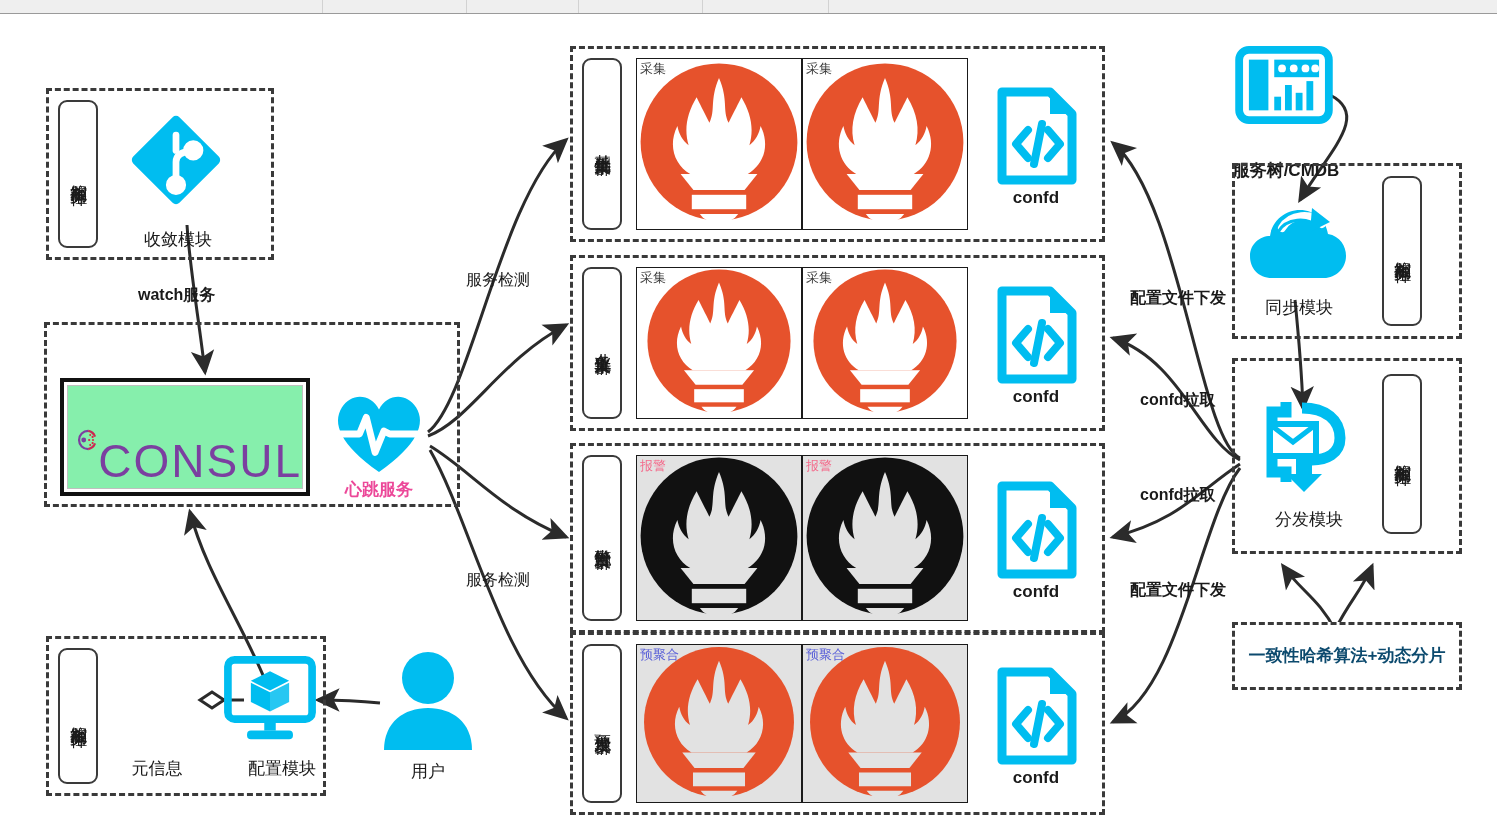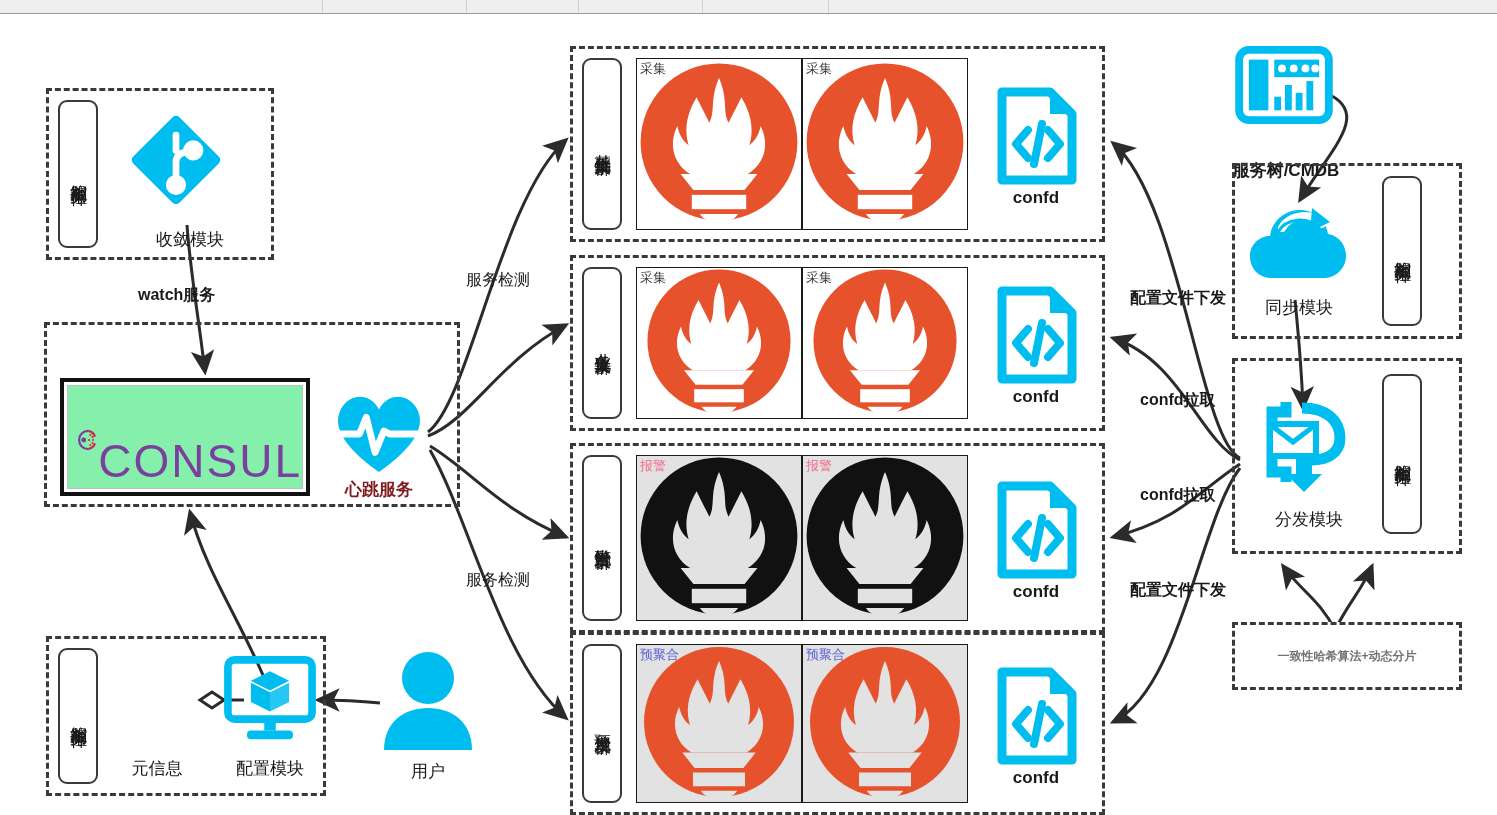--- a/index.html
+++ b/index.html
@@ -39,21 +39,21 @@
                 border:1px solid #bfbfbf;background:#86efac;display:flex;align-items:flex-end;}
   .consul-word{font-family:"Liberation Sans","DejaVu Sans",sans-serif;
                font-size:46px;color:#7b3fa0;letter-spacing:2px;}
 
   .pill{position:absolute;border:2px solid #3a3a3a;border-radius:12px;background:#fff;
         box-sizing:border-box;display:flex;align-items:center;justify-content:center;
         font-size:18px;font-weight:bold;color:#d01010;}
 
   .redbox{position:absolute;border:3px dashed #3a3a3a;box-sizing:border-box;background:#fff;
           display:flex;align-items:center;justify-content:center;text-align:center;
-          font-size:12px;font-weight:bold;color:#737373;line-height:1.25;padding:4px 8px;}
+          font-size:17px;font-weight:bold;color:#0c4a6e;line-height:1.25;padding:4px 8px;}
 </style>
 </head>
 <body>
 
 <div id="canvas">
 
   <div class="toolbar" id="toolbar">
       <div class="tb-div" style="left: 322px;"></div>
       <div class="tb-div" style="left: 466px;"></div>
       <div class="tb-div" style="left: 578px;"></div>
@@ -105,21 +105,21 @@
     <svg viewBox="0 0 100 100" width="96" height="96">
       <rect x="16" y="16" width="68" height="68" rx="5" fill="#00bdf0" transform="rotate(45 50 50)"></rect>
       <g stroke="#fff" stroke-width="7" fill="#fff" stroke-linecap="round">
         <path d="M50,76 L50,52 C50,44 58,42 64,40" fill="none"></path>
         <path d="M50,24 L50,40" fill="none"></path>
         <circle cx="50" cy="76" r="7"></circle>
         <circle cx="68" cy="40" r="7"></circle>
       </g>
     </svg>
   </div>
-  <div class="cap" style="left:132px;top:228px;width:116px;">收敛模块</div>
+  <div class="cap" style="left:120px;top:228px;width:116px;">收敛模块</div>
 
   <div class="edge-lab bold" style="left:138px;top:285px;">watch服务</div>
 
   <div class="dash-box" style="left:44px;top:322px;width:416px;height:185px;"></div>
 
   <div class="consul-frame" style="left:60px;top:378px;width:250px;height:118px;">
     <div class="consul-inner">
       <svg viewBox="0 0 120 110" width="98" height="96" style="margin-left:6px;">
         <path d="M70,10 A45,45 0 1 0 70,100" fill="none" stroke="#7b3fa0" stroke-width="11"></path>
         <path d="M70,10 A45,45 0 0 1 104,38" fill="none" stroke="#c62a5a" stroke-width="11"></path>
@@ -139,40 +139,40 @@
       <span class="consul-word">CONSUL</span>
     </div>
   </div>
 
   <div style="position:absolute;left:330px;top:388px;width:98px;height:88px;">
     <svg viewBox="0 0 100 90" width="98" height="88">
       <path d="M50,86 C10,58 2,36 12,20 C22,4 42,6 50,22 C58,6 78,4 88,20 C98,36 90,58 50,86 Z" fill="#00bdf0"></path>
       <path d="M8,47 L30,47 L37,30 L46,66 L55,44 L61,47 L92,47" fill="none" stroke="#fff" stroke-width="7" stroke-linejoin="round" stroke-linecap="round"></path>
     </svg>
   </div>
-  <div class="cap cap-b" style="left:330px;top:478px;width:98px;color:#7f1d1d;">心跳服务</div>
+  <div class="cap cap-b" style="left:330px;top:478px;width:98px;color:#ec4899;">心跳服务</div>
 
   <div class="dash-box" style="left:46px;top:636px;width:280px;height:160px;"></div>
   <div class="vlabel" style="left:58px;top:648px;width:40px;height:136px;">控制服务组件</div>
 
   <div class="cap" style="left:112px;top:757px;width:90px;">元信息</div>
 
   <div style="position:absolute;left:222px;top:656px;width:96px;height:88px;">
     <svg viewBox="0 0 100 92" width="96" height="88">
       <rect x="6" y="4" width="88" height="62" rx="7" fill="none" stroke="#00bdf0" stroke-width="8"></rect>
       <rect x="44" y="66" width="12" height="12" fill="#00bdf0"></rect>
       <rect x="26" y="78" width="48" height="9" rx="4" fill="#00bdf0"></rect>
       <g fill="#00bdf0">
         <path d="M50,16 L70,26 L50,36 L30,26 Z"></path>
         <path d="M30,28 L50,38 L50,58 L30,48 Z"></path>
         <path d="M70,28 L70,48 L50,58 L50,38 Z" opacity="0.85"></path>
       </g>
     </svg>
   </div>
-  <div class="cap" style="left:218px;top:757px;width:104px;">配置模块</div>
+  <div class="cap" style="left:230px;top:757px;width:104px;">配置模块</div>
 
   <div style="position:absolute;left:382px;top:650px;width:92px;height:100px;">
     <svg viewBox="0 0 92 100" width="92" height="100">
       <circle cx="46" cy="28" r="26" fill="#00bdf0"></circle>
       <path d="M2,100 C2,72 22,58 46,58 C70,58 90,72 90,100 Z" fill="#00bdf0"></path>
     </svg>
   </div>
   <div class="cap" style="left:378px;top:760px;width:100px;">用户</div>
 
   <div class="edge-lab" style="left:466px;top:270px;">服务检测</div>

